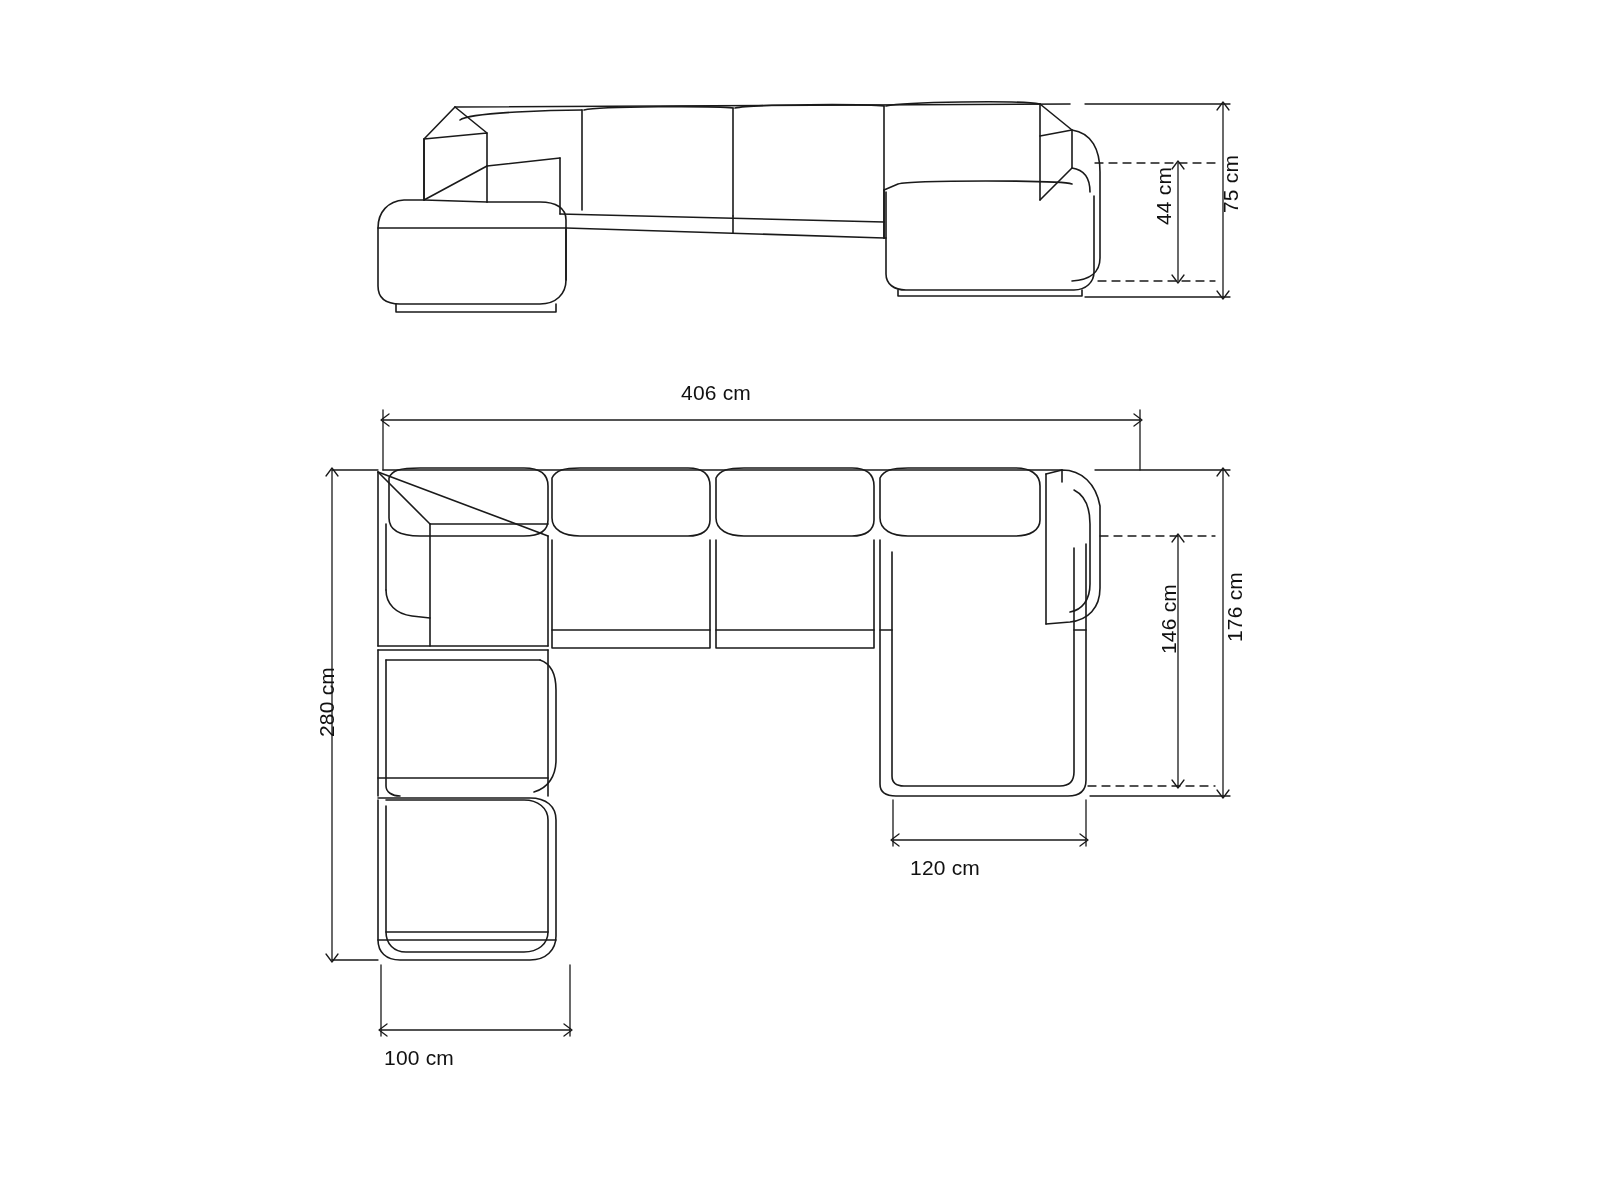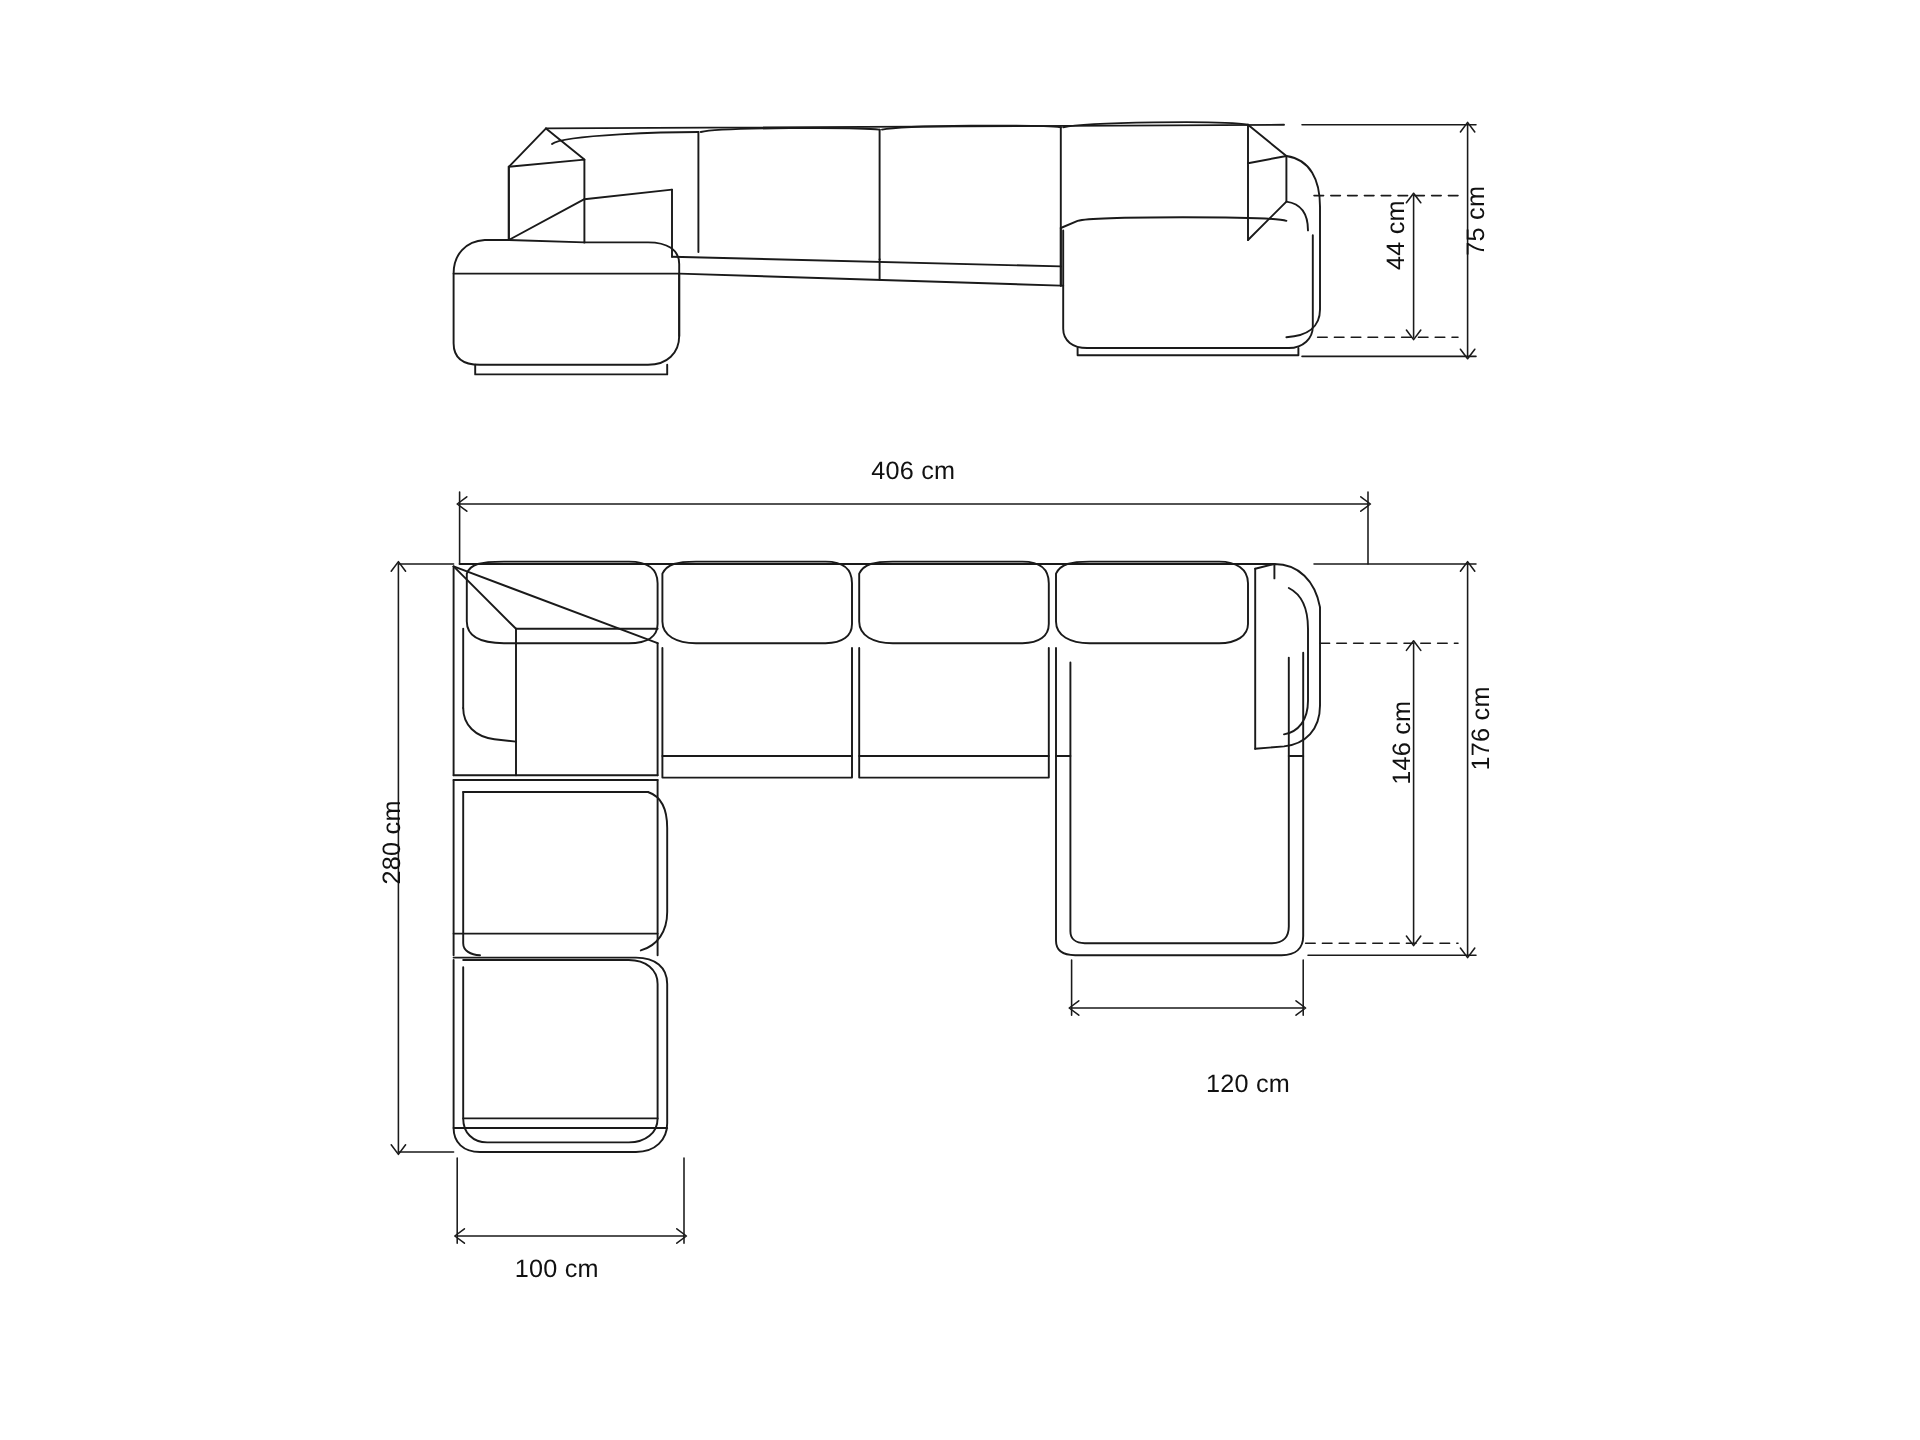--- a/index.html
+++ b/index.html
@@ -32,21 +32,21 @@
     font-size: 21px;
     letter-spacing: 0.2px;
     color: #111111;
     white-space: nowrap;
   }
   .rot {
     transform-origin: 50% 50%;
     transform: rotate(-90deg);
   }
   .center {
-    text-align: center;
+    text-align: left;
   }
 </style>
 </head>
 <body>
 
 <div id="stage">
 
   <svg id="drawing" viewBox="0 0 1600 1200">
     <g fill="none" stroke="#1a1a1a" stroke-width="1.6" stroke-linejoin="round" stroke-linecap="round">
 
@@ -215,17 +215,17 @@
   <div class="dimlabel rot" style="left: 1124px; top: 184px; width: 80px; text-align: center;">44 cm</div>
 
   <div class="dimlabel center" style="left: 681px; top: 381px; width: 160px;">406 cm</div>
 
   <div class="dimlabel rot" style="left: 1190px; top: 595px; width: 90px; text-align: center;">176 cm</div>
 
   <div class="dimlabel rot" style="left: 1124px; top: 607px; width: 90px; text-align: center;">146 cm</div>
 
   <div class="dimlabel rot" style="left: 277px; top: 690px; width: 100px; text-align: center;">280 cm</div>
 
-  <div class="dimlabel center" style="left: 960px; top: 856px; width: 160px; margin-top: 36px;">120 cm</div>
+  <div class="dimlabel center" style="left: 910px; top: 856px; width: 160px;">120 cm</div>
 
   <div class="dimlabel center" style="left: 384px; top: 1046px; width: 160px;">100 cm</div>
 
 </div>
 
 </body></html>

